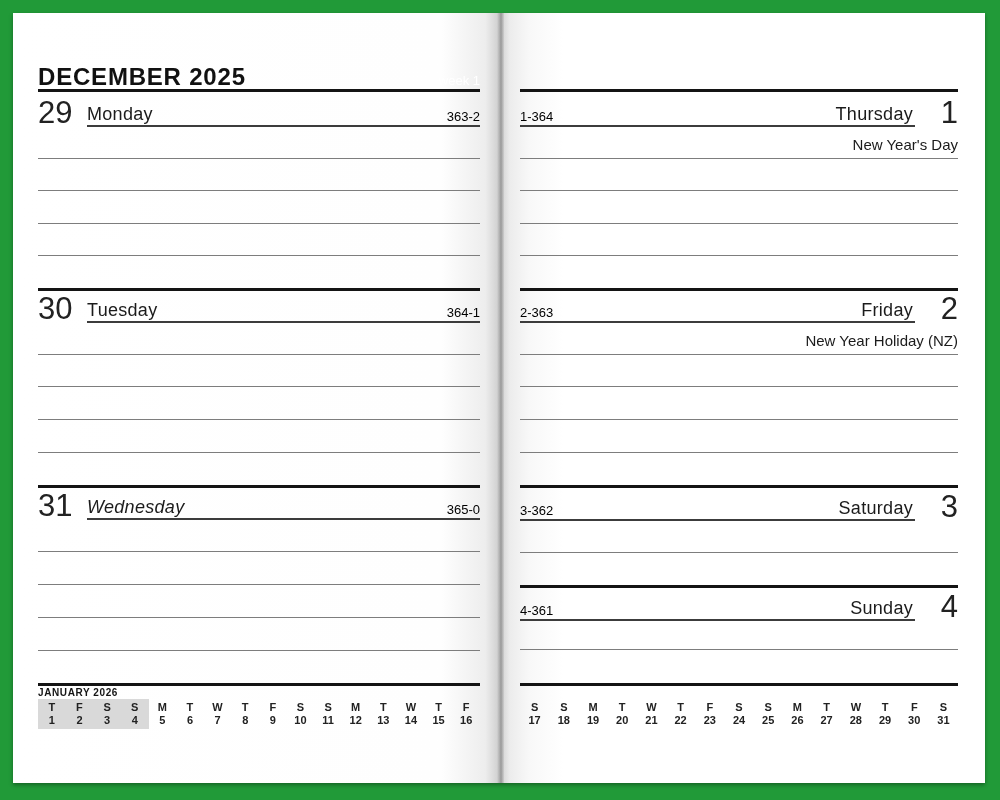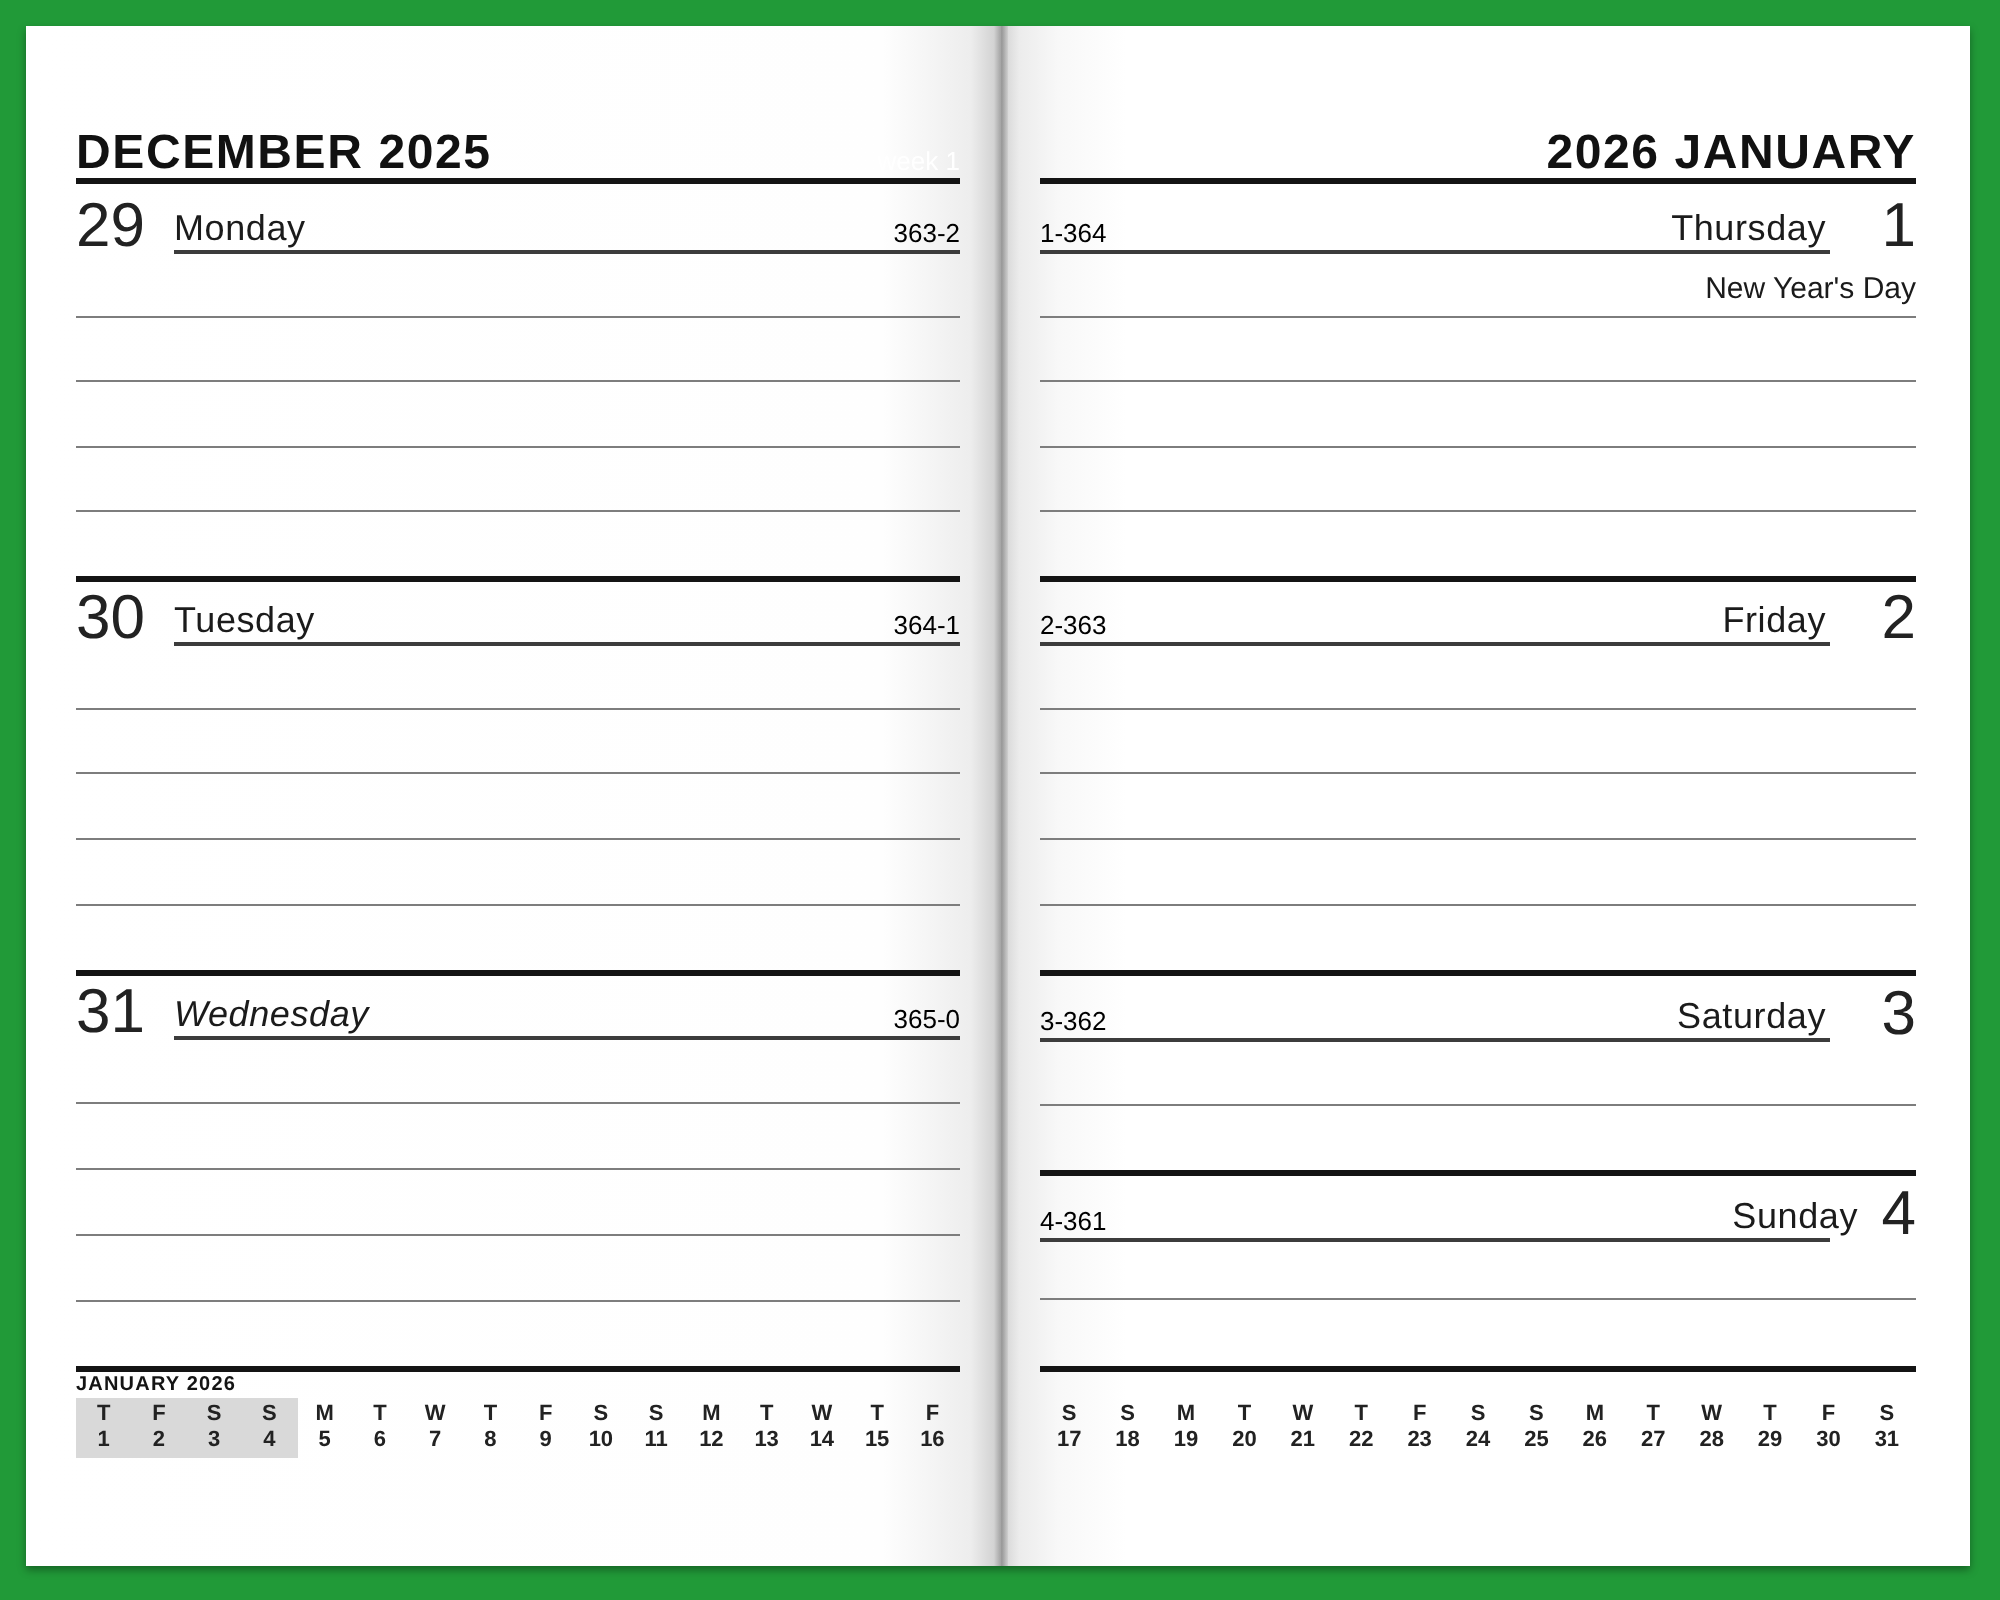--- a/index.html
+++ b/index.html
@@ -147,53 +147,53 @@
       <div class="mc-cell">
         <div class="mc-dow">T</div>
         <div class="mc-num">15</div>
       </div>
       <div class="mc-cell">
         <div class="mc-dow">F</div>
         <div class="mc-num">16</div>
       </div>
     </div>
 
-  <div class="abs page-title ta-r" style="left:507px; top:50px; width:438px;">2026 JANUARY</div>
   <div class="ln ln-heavy" style="left:507px; top:76px; width:438px;"></div>
 
   <div class="abs day-code" style="left:507px; top:97px;">1-364</div>
   <div class="abs day-name ta-r" style="left:507px; top:92px; width:393px;">Thursday</div>
   <div class="abs day-num ta-r" style="left:905px; top:84px; width:40px;">1</div>
   <div class="ln ln-head" style="left:507px; top:112px; width:395px;"></div>
   <div class="abs holiday ta-r" style="left:507px; top:124px; width:438px;">New Year's Day</div>
   <div class="ln ln-thin" style="left:507px; top:145px; width:438px;"></div>
   <div class="ln ln-thin" style="left:507px; top:177px; width:438px;"></div>
   <div class="ln ln-thin" style="left:507px; top:210px; width:438px;"></div>
   <div class="ln ln-thin" style="left:507px; top:242px; width:438px;"></div>
   <div class="ln ln-heavy" style="left:507px; top:275px; width:438px;"></div>
 
   <div class="abs day-code" style="left:507px; top:293px;">2-363</div>
   <div class="abs day-name ta-r" style="left:507px; top:288px; width:393px;">Friday</div>
   <div class="abs day-num ta-r" style="left:905px; top:280px; width:40px;">2</div>
   <div class="ln ln-head" style="left:507px; top:308px; width:395px;"></div>
+  <div class="abs holiday ta-r" style="left:507px; top:320px; width:438px;">New Year Holiday (NZ)</div>
   <div class="ln ln-thin" style="left:507px; top:341px; width:438px;"></div>
   <div class="ln ln-thin" style="left:507px; top:373px; width:438px;"></div>
   <div class="ln ln-thin" style="left:507px; top:406px; width:438px;"></div>
   <div class="ln ln-thin" style="left:507px; top:439px; width:438px;"></div>
   <div class="ln ln-heavy" style="left:507px; top:472px; width:438px;"></div>
 
   <div class="abs day-code" style="left:507px; top:491px;">3-362</div>
   <div class="abs day-name ta-r" style="left:507px; top:486px; width:393px;">Saturday</div>
   <div class="abs day-num ta-r" style="left:905px; top:478px; width:40px;">3</div>
   <div class="ln ln-head" style="left:507px; top:506px; width:395px;"></div>
   <div class="ln ln-thin" style="left:507px; top:539px; width:438px;"></div>
   <div class="ln ln-heavy" style="left:507px; top:572px; width:438px;"></div>
 
   <div class="abs day-code" style="left:507px; top:591px;">4-361</div>
-  <div class="abs day-name ta-r" style="left:523px; top:586px; width:393px;">Sunday</div>
+  <div class="abs day-name ta-r" style="left:507px; top:586px; width:393px;">Sunday</div>
   <div class="abs day-num ta-r" style="left:905px; top:578px; width:40px;">4</div>
   <div class="ln ln-head" style="left:507px; top:606px; width:395px;"></div>
   <div class="ln ln-thin" style="left:507px; top:636px; width:438px;"></div>
   <div class="ln ln-heavy" style="left:507px; top:670px; width:438px;"></div>
 
   <div class="abs mc-row" style="left:507px; top:686px; width:438px;">
       <div class="mc-cell">
         <div class="mc-dow">S</div>
         <div class="mc-num">17</div>
       </div>

